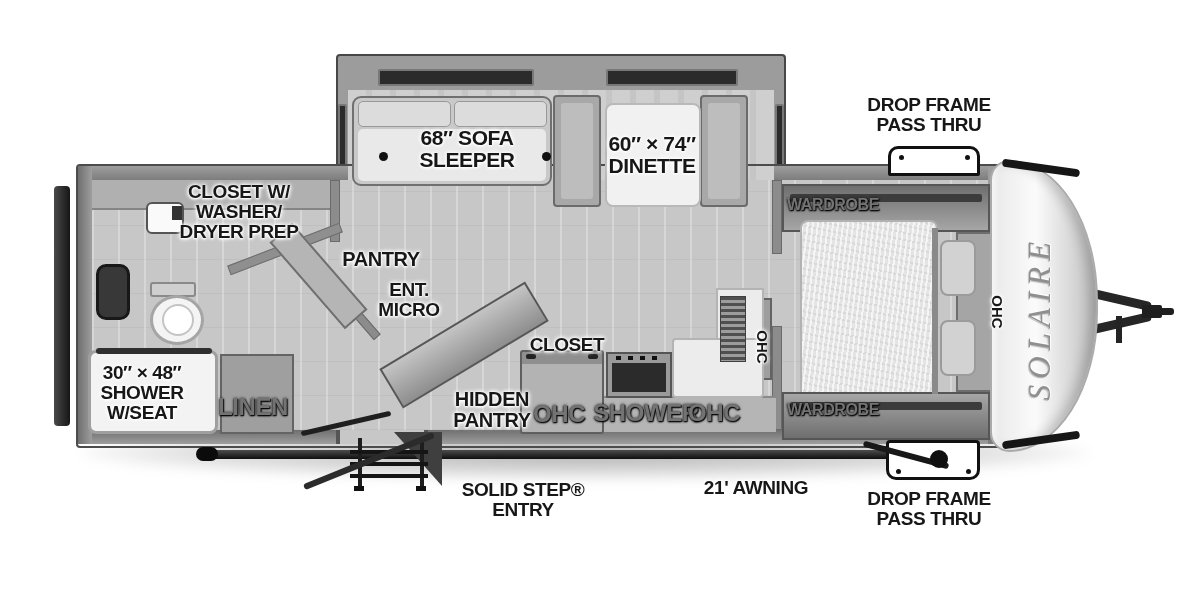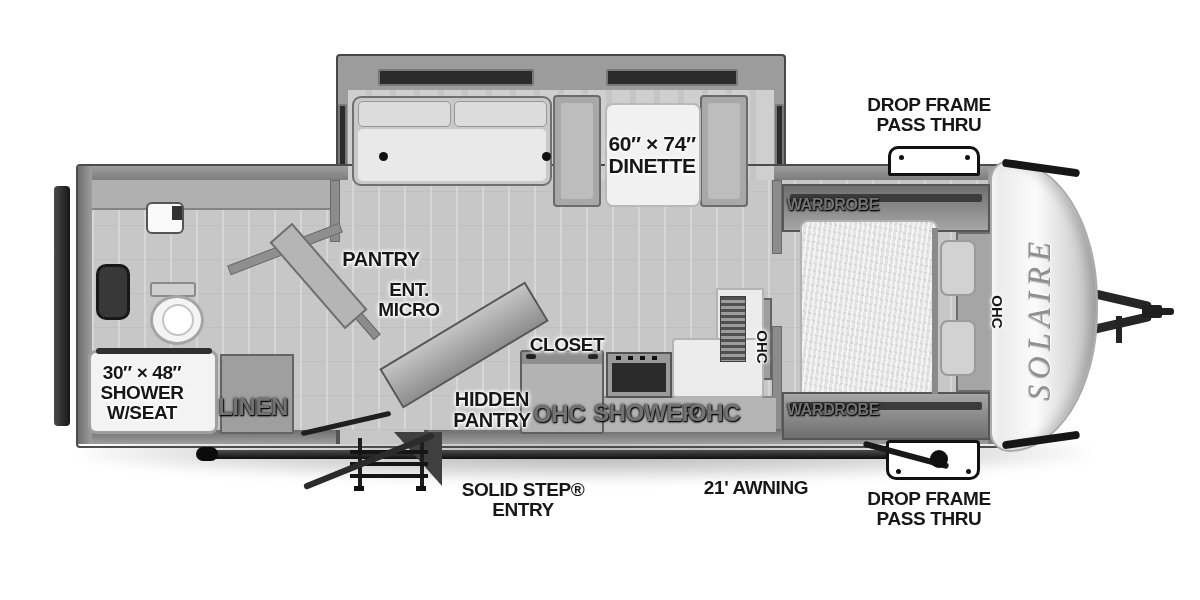--- a/index.html
+++ b/index.html
@@ -285,28 +285,33 @@
     <div class="pt-dot ptd4"></div>
   </div>
   <div class="pt-arm"></div>
   <div class="pt-knob"></div>
 
   <div class="cap"></div>
   <div class="cap-trim trim-t"></div>
   <div class="cap-trim trim-b"></div>
   <div class="brand">SOLAIRE</div>
 
+  <div class="lbl s21" style="left:467px;top:149px">68″ SOFA
+SLEEPER</div>
   <div class="lbl s21" style="left:652px;top:155px">60″ × 74″
 DINETTE</div>
   <div class="lbl s19" style="left:929px;top:115px">DROP FRAME
 PASS THRU</div>
   <div class="lbl w s16" style="left:833px;top:205px">WARDROBE</div>
   <div class="lbl v s15" style="left:997px;top:312px">OHC</div>
   <div class="lbl v s15" style="left:762px;top:347px">OHC</div>
   <div class="lbl w s16" style="left:833px;top:410px">WARDROBE</div>
+  <div class="lbl s19" style="left:239px;top:212px">CLOSET W/
+WASHER/
+DRYER PREP</div>
   <div class="lbl s20" style="left:381px;top:260px">PANTRY</div>
   <div class="lbl s19" style="left:409px;top:300px">ENT.
 MICRO</div>
   <div class="lbl s19" style="left:567px;top:345px">CLOSET</div>
   <div class="lbl s20" style="left:492px;top:410px">HIDDEN
 PANTRY</div>
   <div class="lbl w s18" style="left:559px;top:414px">OHC</div>
   <div class="lbl w s18" style="left:646px;top:413px">SHOWER</div>
   <div class="lbl w s18" style="left:714px;top:413px">OHC</div>
   <div class="lbl s19" style="left:142px;top:393px">30″ × 48″

